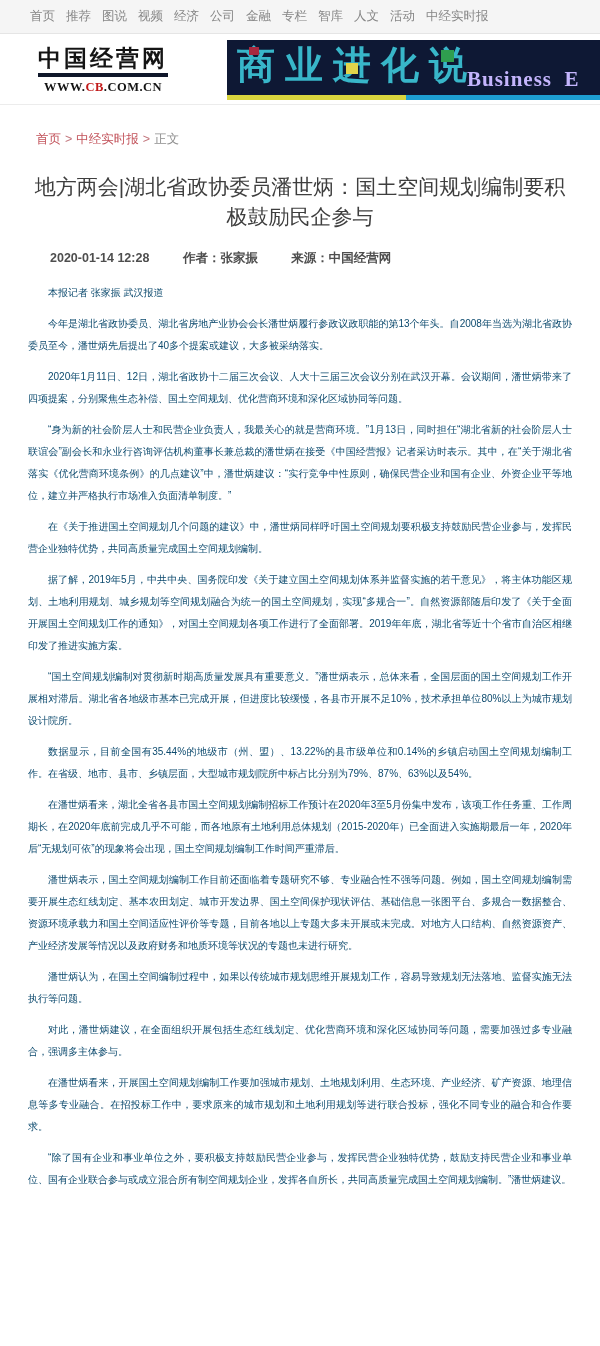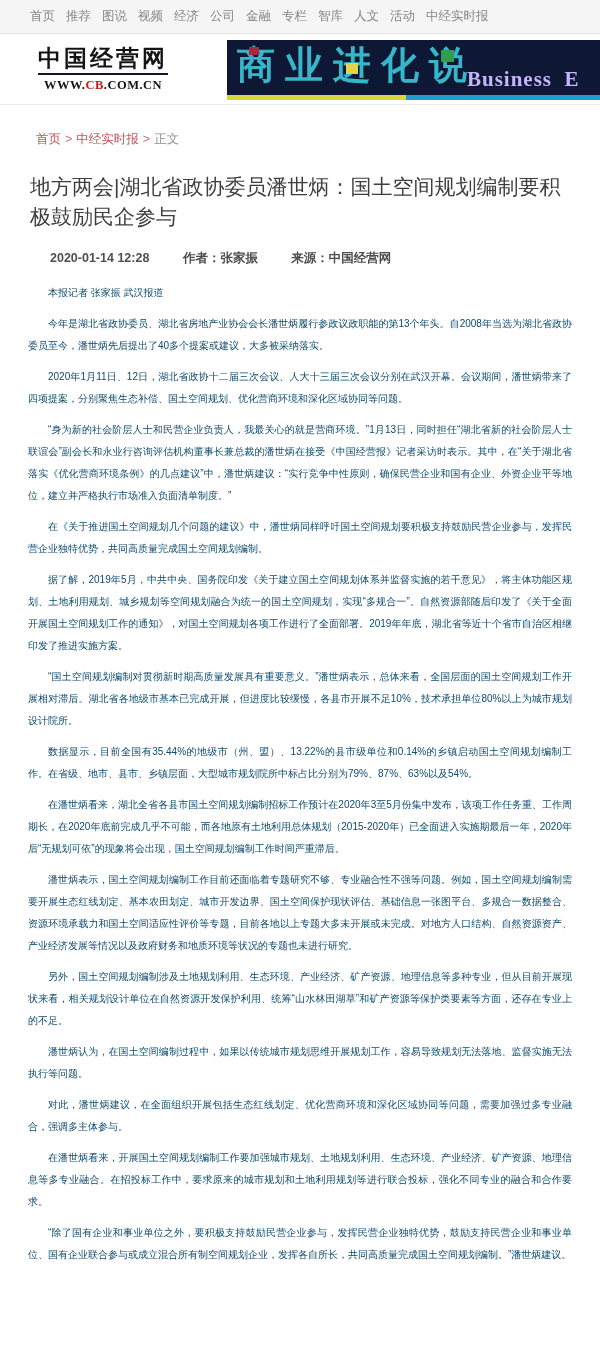--- a/index.html
+++ b/index.html
@@ -29,21 +29,21 @@
     cursor: pointer;
   }
 
   
   .masthead { position: relative; height: 71px; background: #fff; border-bottom: 1px solid #ececec; }
   .logo { position: absolute; left: 38px; top: 11px; text-align: center; cursor: pointer; }
   .logo-cn {
     font-size: 23px; font-weight: bold; color: #141414; letter-spacing: 3px; line-height: 26px;
   }
   .logo-url {
-    border-top: 2px solid #0f172a; margin-top: 2px; padding-top: 3px;
+    border-top: 4px solid #0f172a; margin-top: 2px; padding-top: 3px;
     font-size: 12.5px; font-weight: bold; color: #141414; letter-spacing: 0.5px;
     font-family: "Liberation Serif", "DejaVu Serif", serif;
   }
   .logo-url .cb { color: #c11b1b; }
 
   .banner {
     position: absolute; left: 227px; top: 6px; right: 0; height: 60px;
     background: #0e1834; overflow: hidden; cursor: pointer;
   }
   .banner-cn {
@@ -68,21 +68,21 @@
   
   .breadcrumb { padding: 26px 5px 0 36px; font-size: 12.5px; color: #8f8f8f; }
   .breadcrumb a.bc-link { color: #c2525a; text-decoration: none; cursor: pointer; }
   .breadcrumb .bc-sep { color: #c2757c; margin: 0 4px; }
   .breadcrumb .bc-current { color: #8f8f8f; }
 
   
   .article { padding: 0 28px 24px; }
   .title {
     margin: 24px 2px 0;
-    font-size: 21px; line-height: 30px; font-weight: 400; color: #3e3e3e;
+    font-size: 21px; line-height: 30px; font-weight: 400; color: #3e3e3e; text-align: center;
   }
   .meta { margin: 18px 0 0; padding-left: 22px; font-size: 12.5px; color: #4e4e4e; }
   .meta-item { margin-right: 30px; font-weight: bold; }
   .body { margin-top: 15px; }
   .body p {
     font-size: 10px; line-height: 22px; color: #0c4a6e;
     text-indent: 20px; margin: 0 0 9px;
     text-align: justify;
   }
 </style>
@@ -137,21 +137,20 @@
         <p>本报记者 张家振 武汉报道</p>
         <p>今年是湖北省政协委员、湖北省房地产业协会会长潘世炳履行参政议政职能的第13个年头。自2008年当选为湖北省政协委员至今，潘世炳先后提出了40多个提案或建议，大多被采纳落实。</p>
         <p>2020年1月11日、12日，湖北省政协十二届三次会议、人大十三届三次会议分别在武汉开幕。会议期间，潘世炳带来了四项提案，分别聚焦生态补偿、国土空间规划、优化营商环境和深化区域协同等问题。</p>
         <p>“身为新的社会阶层人士和民营企业负责人，我最关心的就是营商环境。”1月13日，同时担任“湖北省新的社会阶层人士联谊会”副会长和永业行咨询评估机构董事长兼总裁的潘世炳在接受《中国经营报》记者采访时表示。其中，在“关于湖北省落实《优化营商环境条例》的几点建议”中，潘世炳建议：“实行竞争中性原则，确保民营企业和国有企业、外资企业平等地位，建立并严格执行市场准入负面清单制度。”</p>
         <p>在《关于推进国土空间规划几个问题的建议》中，潘世炳同样呼吁国土空间规划要积极支持鼓励民营企业参与，发挥民营企业独特优势，共同高质量完成国土空间规划编制。</p>
         <p>据了解，2019年5月，中共中央、国务院印发《关于建立国土空间规划体系并监督实施的若干意见》，将主体功能区规划、土地利用规划、城乡规划等空间规划融合为统一的国土空间规划，实现“多规合一”。自然资源部随后印发了《关于全面开展国土空间规划工作的通知》，对国土空间规划各项工作进行了全面部署。2019年年底，湖北省等近十个省市自治区相继印发了推进实施方案。</p>
         <p>“国土空间规划编制对贯彻新时期高质量发展具有重要意义。”潘世炳表示，总体来看，全国层面的国土空间规划工作开展相对滞后。湖北省各地级市基本已完成开展，但进度比较缓慢，各县市开展不足10%，技术承担单位80%以上为城市规划设计院所。</p>
         <p>数据显示，目前全国有35.44%的地级市（州、盟）、13.22%的县市级单位和0.14%的乡镇启动国土空间规划编制工作。在省级、地市、县市、乡镇层面，大型城市规划院所中标占比分别为79%、87%、63%以及54%。</p>
         <p>在潘世炳看来，湖北全省各县市国土空间规划编制招标工作预计在2020年3至5月份集中发布，该项工作任务重、工作周期长，在2020年底前完成几乎不可能，而各地原有土地利用总体规划（2015-2020年）已全面进入实施期最后一年，2020年后“无规划可依”的现象将会出现，国土空间规划编制工作时间严重滞后。</p>
         <p>潘世炳表示，国土空间规划编制工作目前还面临着专题研究不够、专业融合性不强等问题。例如，国土空间规划编制需要开展生态红线划定、基本农田划定、城市开发边界、国土空间保护现状评估、基础信息一张图平台、多规合一数据整合、资源环境承载力和国土空间适应性评价等专题，目前各地以上专题大多未开展或未完成。对地方人口结构、自然资源资产、产业经济发展等情况以及政府财务和地质环境等状况的专题也未进行研究。</p>
-        <p>另外，国土空间规划编制涉及土地规划利用、生态环境、产业经济、矿产资源、地理信息等多种专业，但从目前开展现状来看，相关规划设计单位在自然资源开发保护利用、统筹“山水林田湖草”和矿产资源等保护类要素等方面，还存在专业上的不足。</p>
         <p>潘世炳认为，在国土空间编制过程中，如果以传统城市规划思维开展规划工作，容易导致规划无法落地、监督实施无法执行等问题。</p>
         <p>对此，潘世炳建议，在全面组织开展包括生态红线划定、优化营商环境和深化区域协同等问题，需要加强过多专业融合，强调多主体参与。</p>
         <p>在潘世炳看来，开展国土空间规划编制工作要加强城市规划、土地规划利用、生态环境、产业经济、矿产资源、地理信息等多专业融合。在招投标工作中，要求原来的城市规划和土地利用规划等进行联合投标，强化不同专业的融合和合作要求。</p>
         <p>“除了国有企业和事业单位之外，要积极支持鼓励民营企业参与，发挥民营企业独特优势，鼓励支持民营企业和事业单位、国有企业联合参与或成立混合所有制空间规划企业，发挥各自所长，共同高质量完成国土空间规划编制。”潘世炳建议。</p>
       </div>
   </article>
 
 </div>
 
 </body></html>

